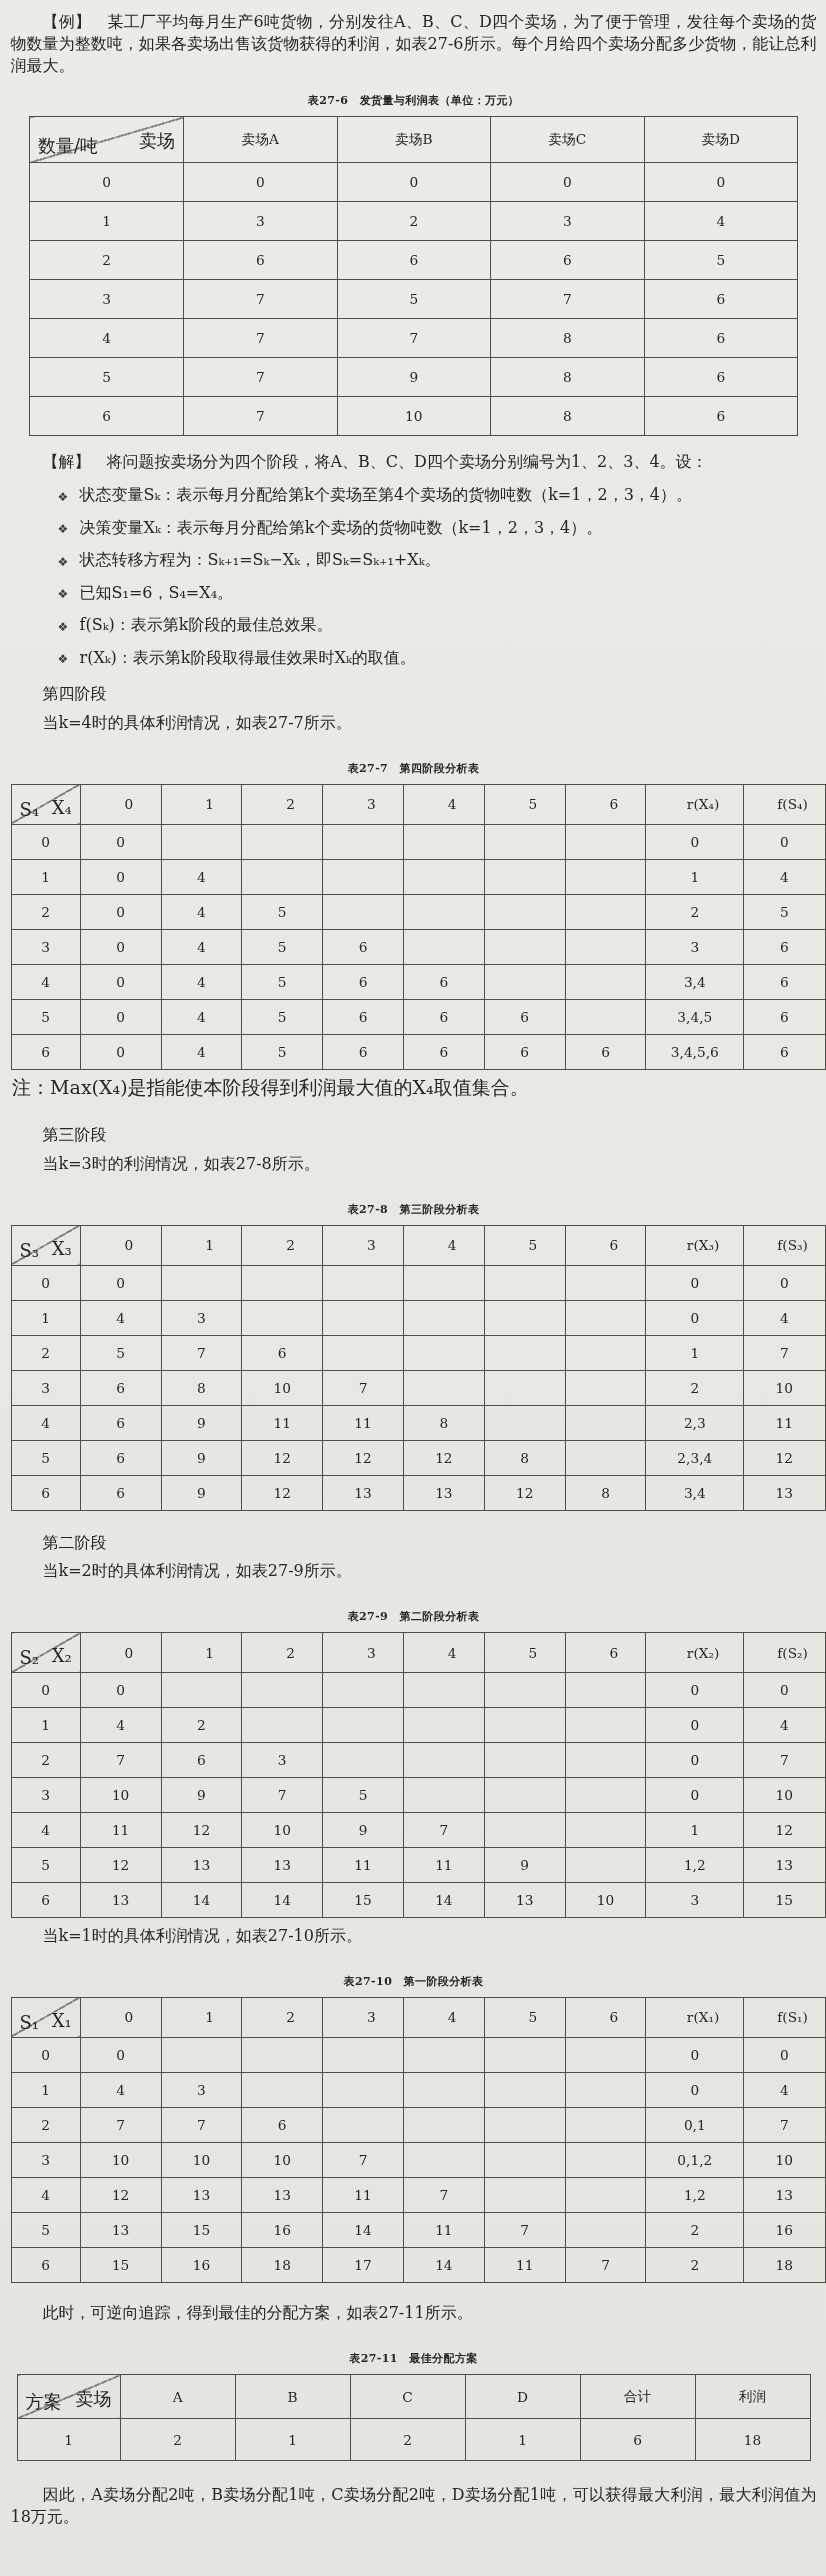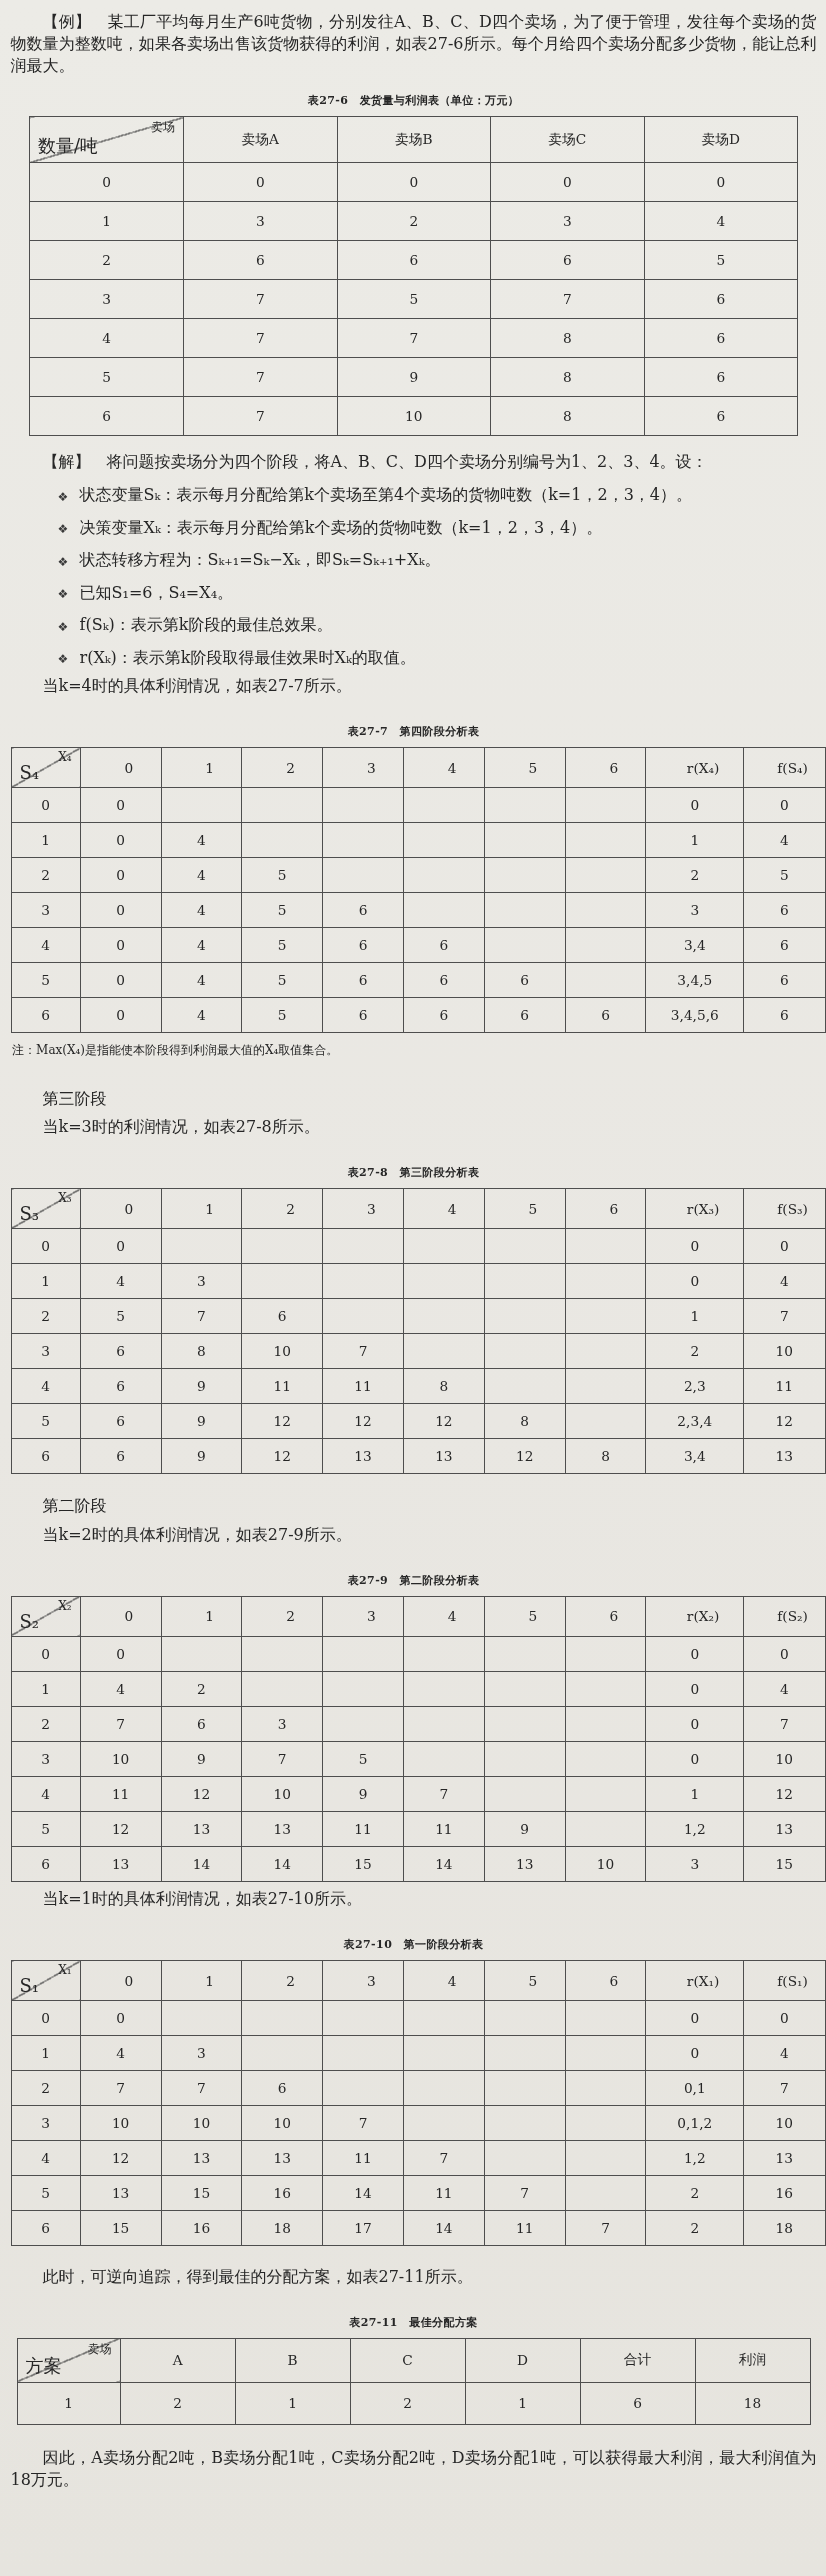--- a/index.html
+++ b/index.html
@@ -32,21 +32,21 @@
   .caption {
     margin-top: 16px;
     text-align: center;
     font-weight: bold;
     font-size: 11px;
     letter-spacing: 0.4px;
   }
   .caption.tight { margin-top: 27px; }
 
   .note {
-    font-size: 12px;
+    font-size: 19px;
     line-height: 19.4px;
     margin: 8px 0 0 1.6px;
   }
 
   .bullets { list-style: none; margin: 11.3px 8px 0 47px; padding: 0; }
   .bullets li {
     position: relative;
     padding-left: 22px;
     font-size: 16px;
     line-height: 22px;
@@ -84,21 +84,21 @@
   .plan thead th.diag { width: 13%; }
 
   th.diag {
     position: relative;
     background-image: linear-gradient(to bottom right,
       transparent calc(50% - 0.6px),
       #4e4e4e calc(50% - 0.6px),
       #4e4e4e calc(50% + 0.6px),
       transparent calc(50% + 0.6px));
   }
-  th.diag .dt { position: absolute; top: 2px;  right: 8px; font-size: 12px; }
+  th.diag .dt { position: absolute; top: 12px;  right: 8px; font-size: 18px; }
   th.diag .db { position: absolute; bottom: 4px; left: 8px; font-size: 18px; }
 </style>
 </head>
 <body>
 
 <div class="page">
 
   <p class="para first">【例】　某工厂平均每月生产6吨货物，分别发往A、B、C、D四个卖场，为了便于管理，发往每个卖场的货物数量为整数吨，如果各卖场出售该货物获得的利润，如表27-6所示。每个月给四个卖场分配多少货物，能让总利润最大。</p>
 
   <div class="caption">表27-6　发货量与利润表（单位：万元）</div>
@@ -172,20 +172,21 @@
 
   <ul class="bullets">
     <li><span class="blt">❖</span><span>状态变量Sₖ：表示每月分配给第k个卖场至第4个卖场的货物吨数（k=1，2，3，4）。</span></li>
     <li><span class="blt">❖</span><span>决策变量Xₖ：表示每月分配给第k个卖场的货物吨数（k=1，2，3，4）。</span></li>
     <li><span class="blt">❖</span><span>状态转移方程为：Sₖ₊₁=Sₖ−Xₖ，即Sₖ=Sₖ₊₁+Xₖ。</span></li>
     <li><span class="blt">❖</span><span>已知S₁=6，S₄=X₄。</span></li>
     <li><span class="blt">❖</span><span>f(Sₖ)：表示第k阶段的最佳总效果。</span></li>
     <li><span class="blt">❖</span><span>r(Xₖ)：表示第k阶段取得最佳效果时Xₖ的取值。</span></li>
   </ul>
 
+  <p class="para mt-head">第四阶段</p>
   <p class="para mt-txt">当k=4时的具体利润情况，如表27-7所示。</p>
   <div class="caption tight">表27-7　第四阶段分析表</div>
   <table class="tbl stage">
       <thead>
         <tr>
           <th class="diag">
             <span class="dt">X₄</span>
             <span class="db">S₄</span>
           </th>
           <th>0</th>

